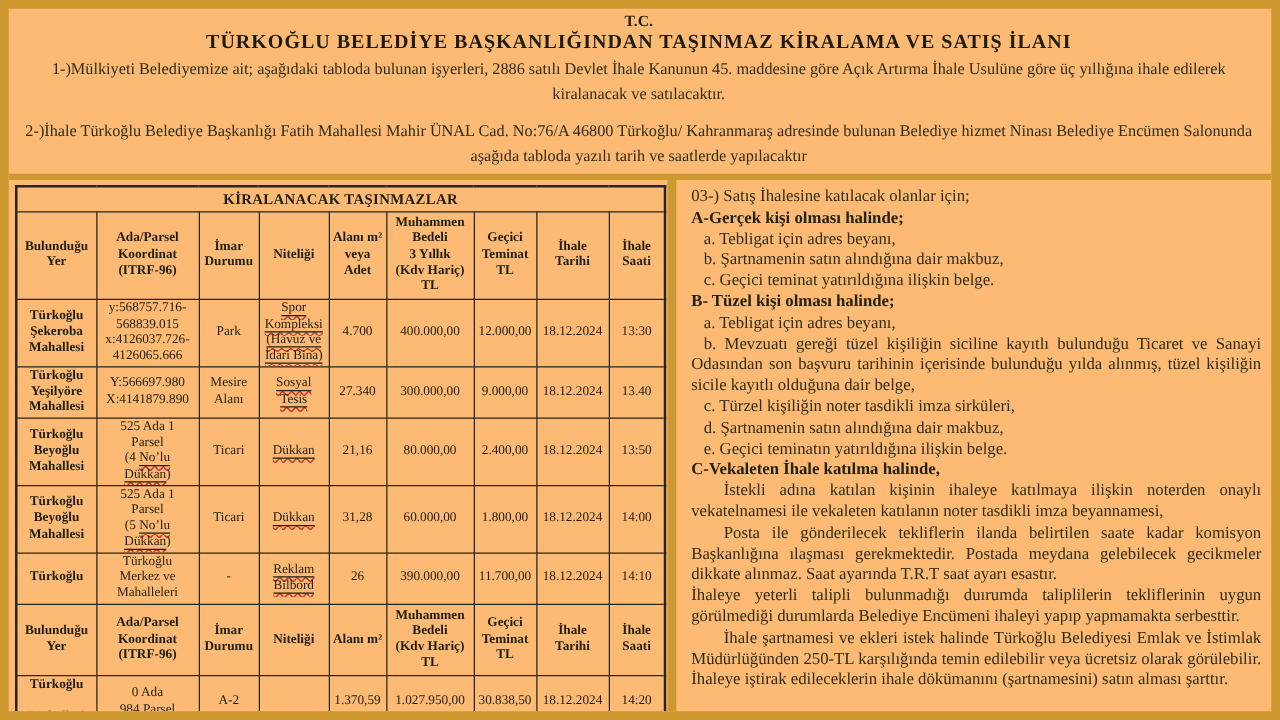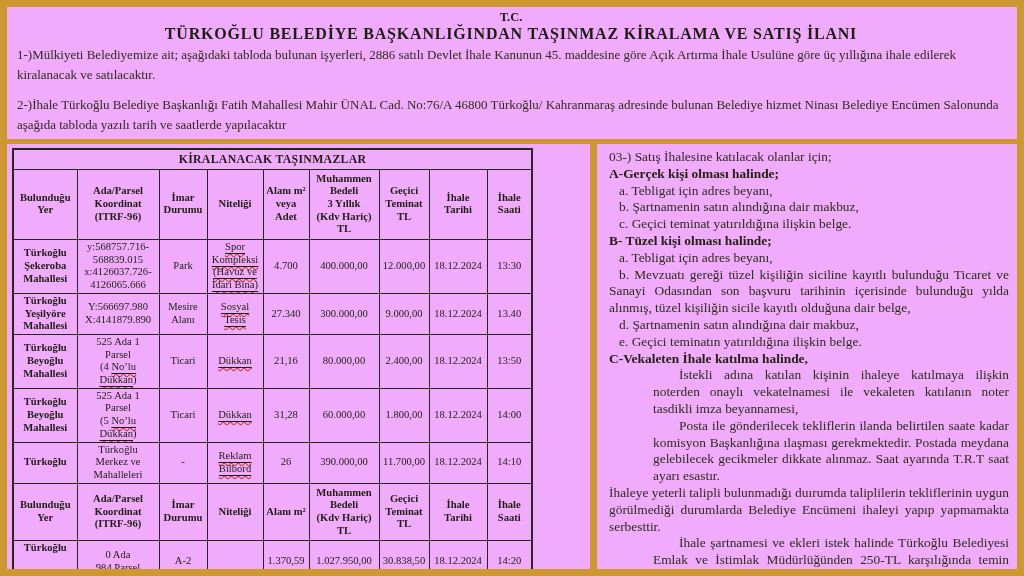--- a/index.html
+++ b/index.html
@@ -1,42 +1,42 @@
 <!DOCTYPE html>
 <html lang="tr" style="--gold: #CE9831;"><head>
 <meta charset="utf-8">
 <style>
   :root { --gold:#CE9831; --ink:#2e2d18; --tink:#1d1c10; }
   * { margin:0; padding:0; box-sizing:border-box; }
   html,body { background:#e8e8e8; }
   .page {
     width:1024px; height:576px; margin:0 auto;
     border:7px solid var(--gold);
-    background:#f0abfc;
+    background:#fdba74;
     font-family:"Liberation Serif", serif;
     color:var(--ink);
     overflow:hidden;
     display:flex; flex-direction:column;
   }
   
   .hdr { padding:3px 12px 5px 10px; }
   .hdr .tc   { text-align:center; font-weight:bold; font-size:12.5px; color:var(--tink); }
   .hdr .title{ text-align:center; font-weight:bold; font-size:16px; letter-spacing:.8px; color:var(--tink); }
-  .hdr p { font-size:13px; line-height:1.5; text-align:left; margin-top:2px; }
+  .hdr p { font-size:13px; line-height:1.5; text-align:center; margin-top:2px; }
   .hdr p.gap { margin-top:11px; }
   .rule { height:5px; background:var(--gold); flex:0 0 auto; }
   
   .content { display:flex; flex:1 1 auto; overflow:hidden; }
-  .left  { width:583px; flex:0 0 auto; padding:4px 0 0 5px; }
+  .left  { width:527px; flex:0 0 auto; padding:4px 0 0 5px; }
   .vrule { width:7px; flex:0 0 auto; background:var(--gold); }
   .right { flex:1 1 auto; padding:5px 8px 0 12px; font-size:13.4px; line-height:16.8px; overflow:hidden; }
   .right p { text-align:justify; }
   .right p.h  { font-weight:bold; color:#23220f; }
   .right p.i1 { text-indent:10px; }
-  .right p.p2 { text-indent:26px;margin-left:44px; }
+  .right p.p2 { text-indent:26px; }
   
   table { border-collapse:collapse; table-layout:fixed; width:519px;
           border:2px solid #26261c; font-size:10.6px; color:#1f1e12; }
   th, td { border:1px solid #26261c; text-align:center; vertical-align:middle;
            padding:1px 2px; line-height:1.2; white-space:pre-line; overflow:hidden; }
   th.sec { font-size:11.8px; font-weight:bold; height:20px; letter-spacing:.3px; }
   th.hd  { font-weight:bold; padding:3px 1px; }
   td.yer { font-weight:bold; }
   .wav { text-decoration:underline wavy #c0392b; text-decoration-skip-ink:none; text-underline-offset:2.5px; }
   .wav .und { text-decoration:underline solid currentColor;text-align:center; }
@@ -219,20 +219,21 @@
 
     <div class="right">
         <p>03-) Satış İhalesine katılacak olanlar için;</p>
         <p class="h">A-Gerçek kişi olması halinde;</p>
         <p class="i1">a. Tebligat için adres beyanı,</p>
         <p class="i1">b. Şartnamenin satın alındığına dair makbuz,</p>
         <p class="i1">c. Geçici teminat yatırıldığına ilişkin belge.</p>
         <p class="h">B- Tüzel kişi olması halinde;</p>
         <p class="i1">a. Tebligat için adres beyanı,</p>
         <p class="i1">b. Mevzuatı gereği tüzel kişiliğin siciline kayıtlı bulunduğu Ticaret ve Sanayi Odasından son başvuru tarihinin içerisinde bulunduğu yılda alınmış, tüzel kişiliğin sicile kayıtlı olduğuna dair belge,</p>
+        <p class="i1">c. Türzel kişiliğin noter tasdikli imza sirküleri,</p>
         <p class="i1">d. Şartnamenin satın alındığına dair makbuz,</p>
         <p class="i1">e. Geçici teminatın yatırıldığına ilişkin belge.</p>
         <p class="h">C-Vekaleten İhale katılma halinde,</p>
         <p class="p2">İstekli adına katılan kişinin ihaleye katılmaya ilişkin noterden onaylı vekatelnamesi ile vekaleten katılanın noter tasdikli imza beyannamesi,</p>
         <p class="p2">Posta ile gönderilecek tekliflerin ilanda belirtilen saate kadar komisyon Başkanlığına ılaşması gerekmektedir. Postada meydana gelebilecek gecikmeler dikkate alınmaz. Saat ayarında T.R.T saat ayarı esastır.</p>
         <p>İhaleye yeterli talipli bulunmadığı duırumda taliplilerin tekliflerinin uygun görülmediği durumlarda Belediye Encümeni ihaleyi yapıp yapmamakta serbesttir.</p>
         <p class="p2">İhale şartnamesi ve ekleri istek halinde Türkoğlu Belediyesi Emlak ve İstimlak Müdürlüğünden 250-TL karşılığında temin edilebilir veya ücretsiz olarak görülebilir. İhaleye iştirak edileceklerin ihale dökümanını (şartnamesini) satın alması şarttır.</p>
       </div>
 
   </div>

